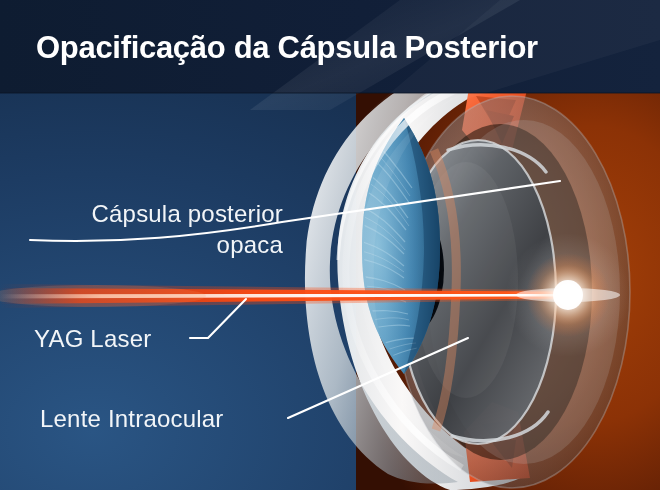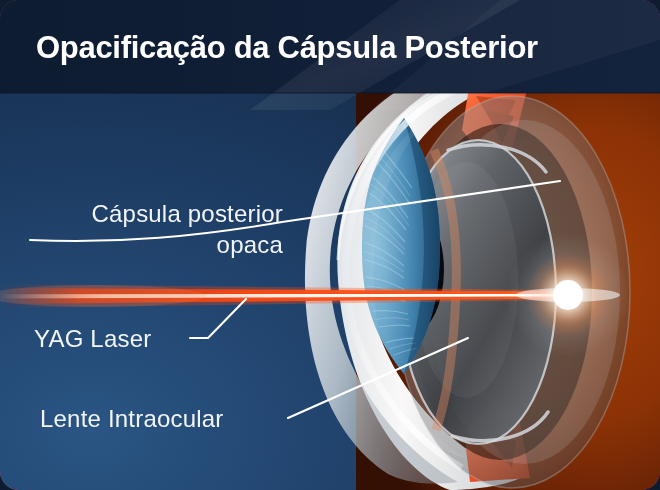--- a/index.html
+++ b/index.html
@@ -8,21 +8,20 @@
     padding: 0;
     background: #0e1c30;
   }
   #stage {
     position: relative;
     width: 660px;
     height: 490px;
     overflow: hidden;
     font-family: "Liberation Sans", sans-serif;
     background: #ec4899;
-    border-radius: 19px;
   }
   #stage svg.layer {
     position: absolute;
     left: 0;
     top: 0;
     width: 660px;
     height: 490px;
     display: block;
   }
   .title-text {

